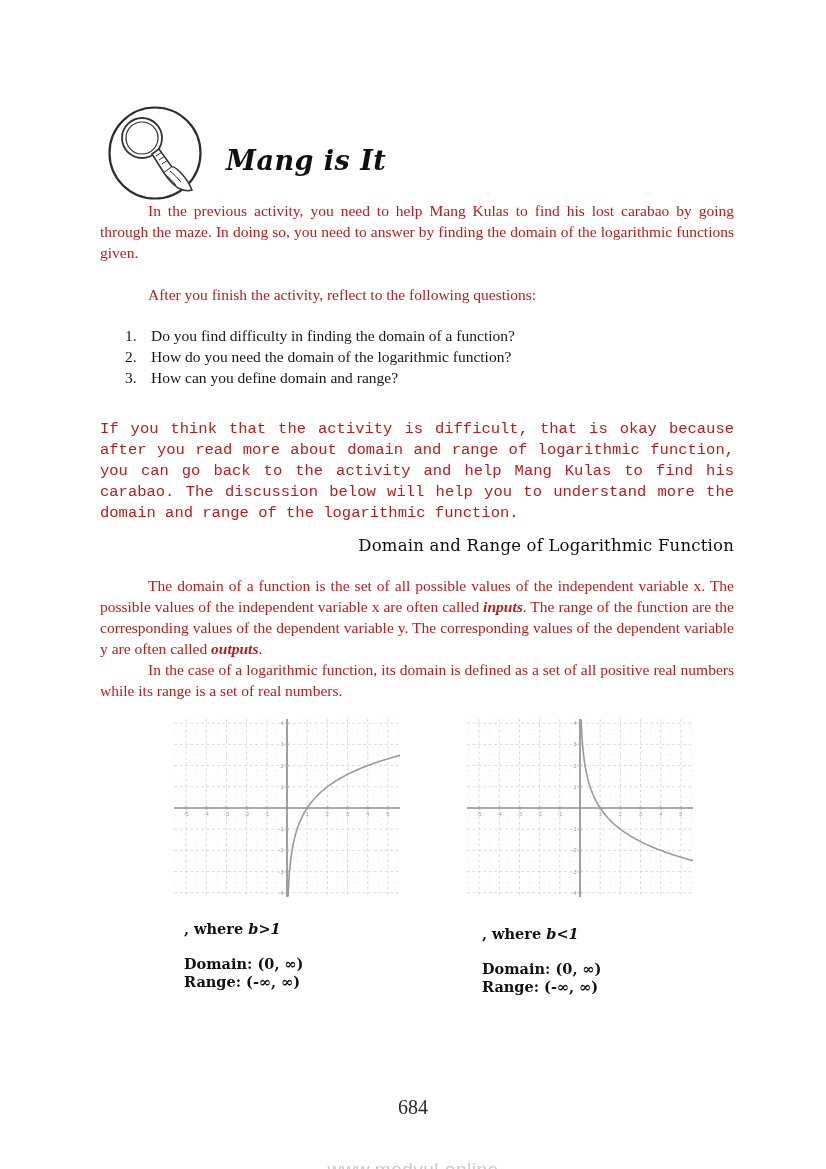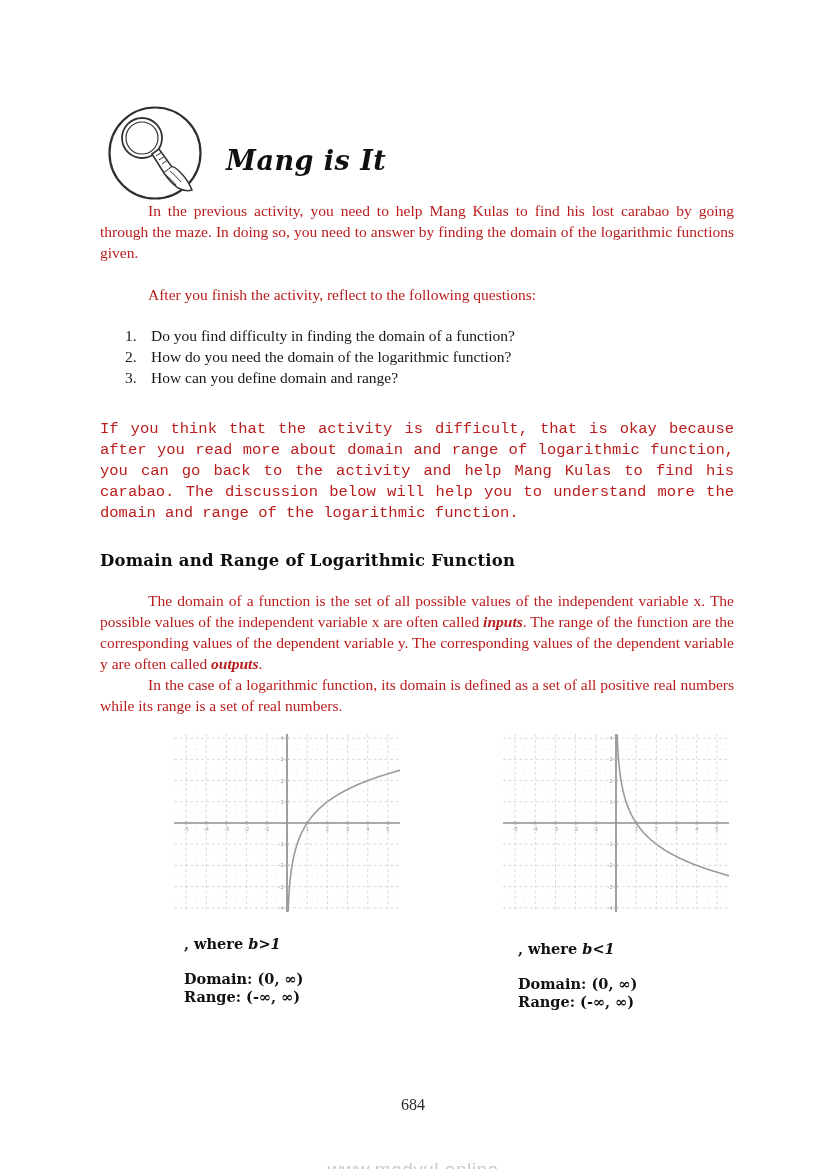--- a/index.html
+++ b/index.html
@@ -20,43 +20,43 @@
   p.body {
     font-size:15.5px; line-height:21px; text-align:justify; color:#b91c1c;
   }
   .indent { text-indent:48px; }
   .mt21 { margin-top:21px; }
   .q-list { margin-top:20px; margin-left:25px; }
   .q-row { display:flex; font-size:15.5px; line-height:21px; }
   .q-num { width:26px; flex:0 0 auto; }
   .p-after-list { margin-top:31px;font-family:Liberation Mono, monospace; }
   .section-heading {
-    font-family:"DejaVu Serif", serif; font-weight:bold; font-size:16.5px;
-    color:#0e0e0e; margin-top:27px; letter-spacing:0.2px;
+    font-family:"DejaVu Serif", serif; font-weight:normal; font-size:16.5px;
+    color:#0e0e0e; margin-top:12px; letter-spacing:0.2px;text-align:right;
   }
   .p-section { margin-top:20px; }
   .em-bi { font-weight:bold; font-style:italic; }
   
-  .figures-row { display:flex; margin-top:18px;gap:36px; }
+  .figures-row { display:flex; margin-top:18px; }
   .fig-block { width:226px; }
   .fig-left  { margin-left:74px; }
   .fig-right { margin-left:67px; width:228px; }
   svg.graph { display:block; width:226px; height:178px; }
   .caption {
     font-family:"DejaVu Serif", serif; font-weight:bold; font-size:14.5px; color:#111;
   }
   .cap-left  { margin-top:23px; margin-left:10px; }
   .cap-right { margin-top:28px; margin-left:15px; }
   .cap-line2 { margin-top:18px; }
   .cap-line3 { margin-top:1px; }
   .cap-var { font-style:italic; }
   
   .footer-pagenum {
     position:absolute; top:1096px; left:0; width:826px; text-align:center;
-    font-size:16px; color:#2a2a2a; font-family:"Liberation Serif", serif;
+    font-size:20px; color:#2a2a2a; font-family:"Liberation Serif", serif;
   }
   .footer-watermark {
     position:absolute; top:1159px; left:0; width:826px; text-align:center;
     font-family:"Liberation Sans", sans-serif; font-size:19px; color:#c9c9c9;
     letter-spacing:0.5px;
   }
 </style>
 </head>
 <body>
 

